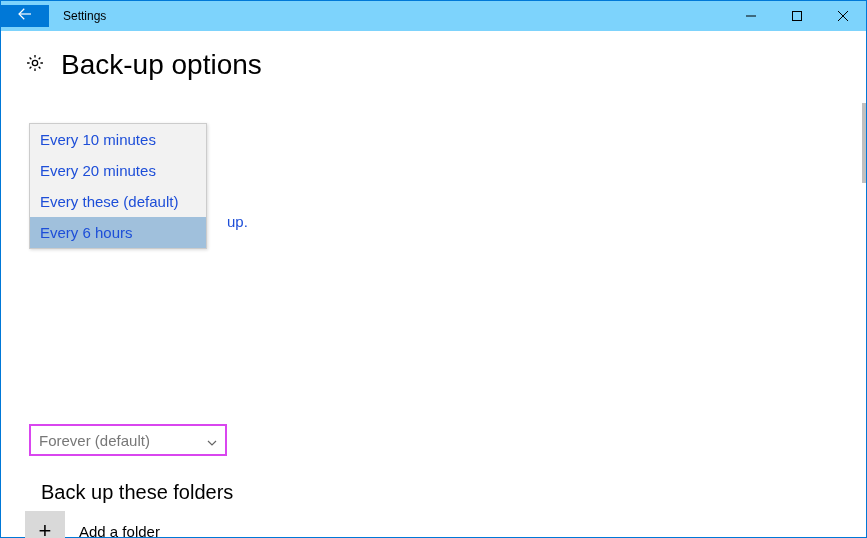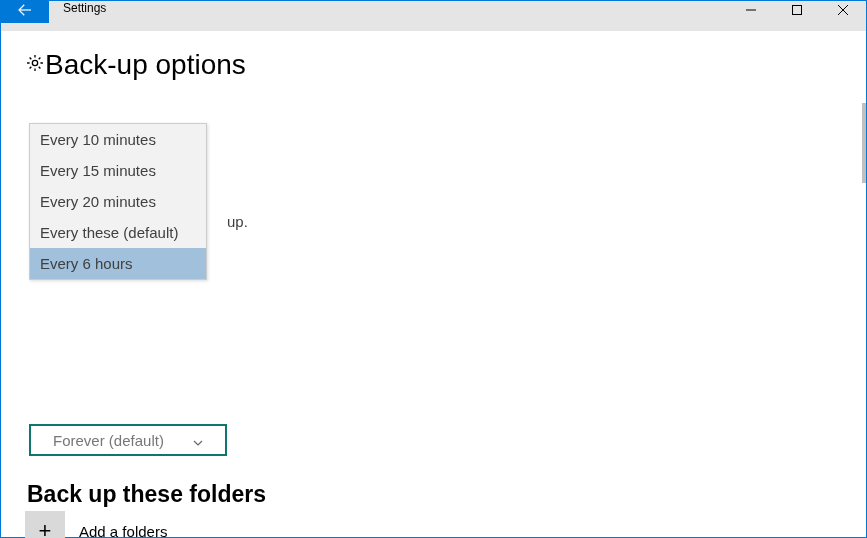--- a/index.html
+++ b/index.html
@@ -1,67 +1,67 @@
 <!DOCTYPE html>
 <html><head>
 <meta charset="utf-8">
 <style>
   * { box-sizing: border-box; margin: 0; padding: 0; }
   html, body { width: 867px; height: 538px; font-family: "Segoe UI", Arial, sans-serif; overflow: hidden; }
   .window {
     width: 867px; height: 538px; border: 1px solid #0078d7; background: #fff; position: relative;
   }
   .titlebar {
-    height: 30px; display: flex; align-items: flex-start; background: #e5e5e5;
+    height: 30px; display: flex; align-items: center; background: #7dd3fc;
   }
   .back-btn {
     width: 48px; background: #0078d7; display: flex; align-items: center; justify-content: center; cursor: pointer;
   }
   .back-btn svg { width: 18px; height: 18px; }
   .title-text {
     flex: 0 0 auto; padding-left: 14px; font-size: 12px; color: #000; display: flex; align-items: center;
   }
   .title-spacer { flex: 1; }
   .win-controls { display: flex; }
   .win-btn {
     width: 46px; display: flex; align-items: center; justify-content: center; cursor: pointer;
   }
   .win-btn svg { width: 10px; height: 10px; }
   .content {
     position: absolute; left: 24px; top: 48px; right: 0; bottom: 0;
   }
-  .page-header { display: flex; align-items: center; gap: 0; }
+  .page-header { display: flex; align-items: center; gap: 16px; }
   .gear-icon svg { width: 20px; height: 20px; }
   .page-title { font-size: 28px; font-weight: 400; }
   .bg-text {
-    position: absolute; left: 202px; top: 164px; font-size: 15px; color: #404040;
+    position: absolute; left: 202px; top: 164px; font-size: 15px; color: #1d4ed8;
   }
   .keep-select {
-    position: absolute; left: 4px; top: 375px; width: 198px; height: 32px; border: 2px solid #0f766e;
-    display: flex; align-items: center; justify-content: space-between; padding: 0 22px; color: #777; font-size: 15px;
+    position: absolute; left: 4px; top: 375px; width: 198px; height: 32px; border: 2px solid #d946ef;
+    display: flex; align-items: center; justify-content: space-between; padding: 0 8px; color: #777; font-size: 15px;
     cursor: pointer;
   }
   .keep-select .chev { color: #666; }
   .section-heading {
-    position: absolute; left: 2px; top: 432px; font-size: 23px; font-weight: 700;
+    position: absolute; left: 16px; top: 432px; font-size: 20px; font-weight: 400;
   }
   .add-folder {
     position: absolute; left: 0; top: 462px; display: flex; align-items: center; gap: 14px; cursor: pointer;
   }
   .plus-box {
     width: 40px; height: 40px; background: #d9d9d9; display: flex; align-items: center; justify-content: center;
     font-size: 22px; font-weight: 300; color: #000;
   }
   .add-label { font-size: 15px; }
   .dropdown {
     position: absolute; left: 4px; top: 74px; width: 178px; background: #f2f2f2;
     border: 1px solid #ccc; box-shadow: 1px 1px 3px rgba(0,0,0,0.15);
   }
   .dropdown-item {
-    padding: 7px 10px; font-size: 15px; color: #404040; cursor: pointer;
+    padding: 7px 10px; font-size: 15px; color: #1d4ed8; cursor: pointer;
   }
   .dropdown-item.selected { background: #a0c0dc; }
   .scrollbar-track {
     position: absolute; right: 0; top: 30px; width: 12px; bottom: 0;
   }
   .scrollbar-thumb {
     position: absolute; right: 0; top: 72px; width: 4px; height: 80px; background: #c0c0c0;
   }
 </style>
 </head>
@@ -125,26 +125,25 @@
         <svg width="10" height="6" viewBox="0 0 10 6">
             <polyline points="1,1 5,5 9,1" fill="none" stroke="#666" stroke-width="1.2"></polyline>
           </svg>
       </span>
     </div>
 
     <div class="section-heading">Back up these folders</div>
 
     <div class="add-folder">
       <div class="plus-box">+</div>
-      <div class="add-label">Add a folders</div>
+      <div class="add-label">Add a folder</div>
     </div>
 
     <div class="dropdown" id="freq-dropdown">
         <div class="dropdown-item">Every 10 minutes</div>
-        <div class="dropdown-item">Every 15 minutes</div>
         <div class="dropdown-item">Every 20 minutes</div>
         <div class="dropdown-item">Every these (default)</div>
         <div class="dropdown-item selected">Every 6 hours</div>
       </div>
   </div>
 
   <div class="scrollbar-track">
     <div class="scrollbar-thumb"></div>
   </div>
 

